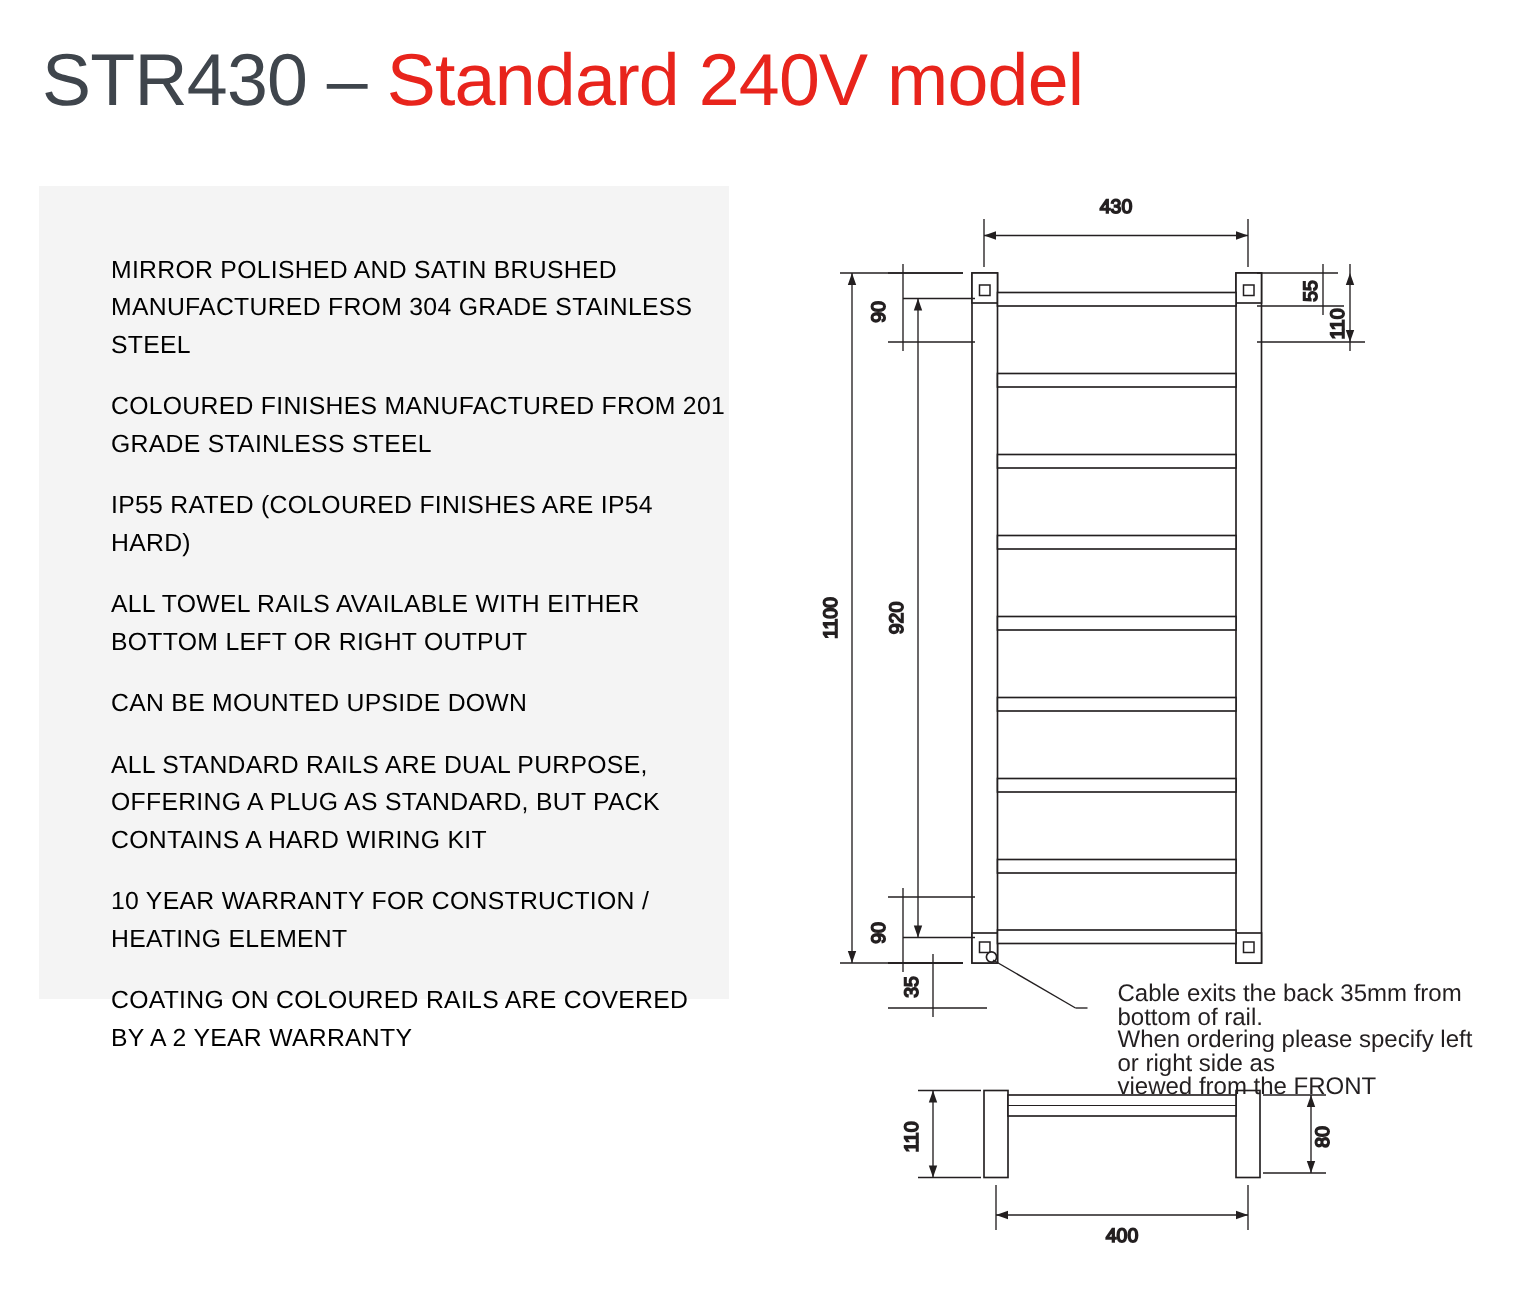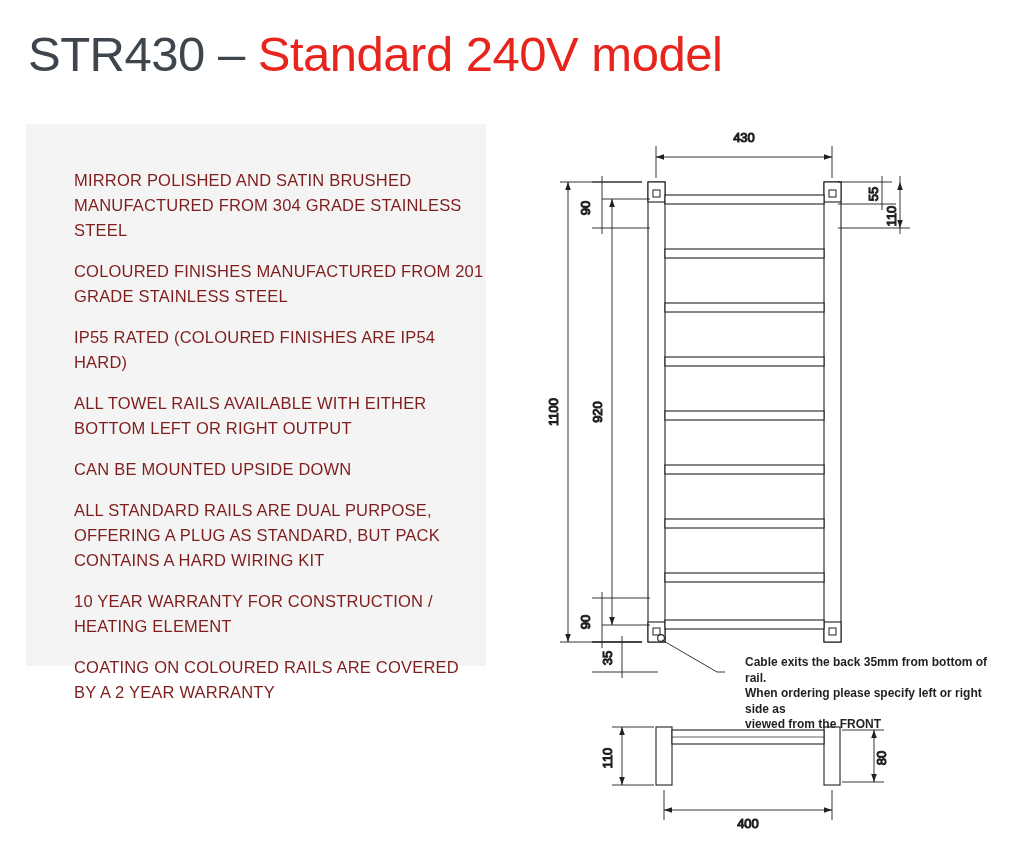--- a/index.html
+++ b/index.html
@@ -50,21 +50,21 @@
     height: 542px;
     background: #f4f4f4;
   }
   .spec-list {
     position: absolute;
     left: 48px;
     top: 44px;
     width: 410px;
   }
   .spec-item {
-    color: #7f1d1d;
+    color: #000000;
     font-size: 16.5px;
     line-height: 25px;
     letter-spacing: 0.2px;
     margin-bottom: 16px;
   }
   .spec-item:last-child { margin-bottom: 0; }
 
   
   .drawing {
     position: absolute;
@@ -78,24 +78,23 @@
   .dim-text {
     font-family: "Liberation Sans", sans-serif;
     font-size: 13px;
     fill: #231f20;
   }
   .note-block {
     position: absolute;
     left: 745px;
     top: 655px;
     width: 250px;
-    font-size: 12px;
+    font-size: 16px;
     line-height: 15.5px;
     color: #231f20;
-    font-weight: bold;
   }
 </style>
 </head>
 <body>
 
 <div class="page">
 
   <div class="title">
     <span class="model">STR430</span>
     <span class="dash">–</span>

